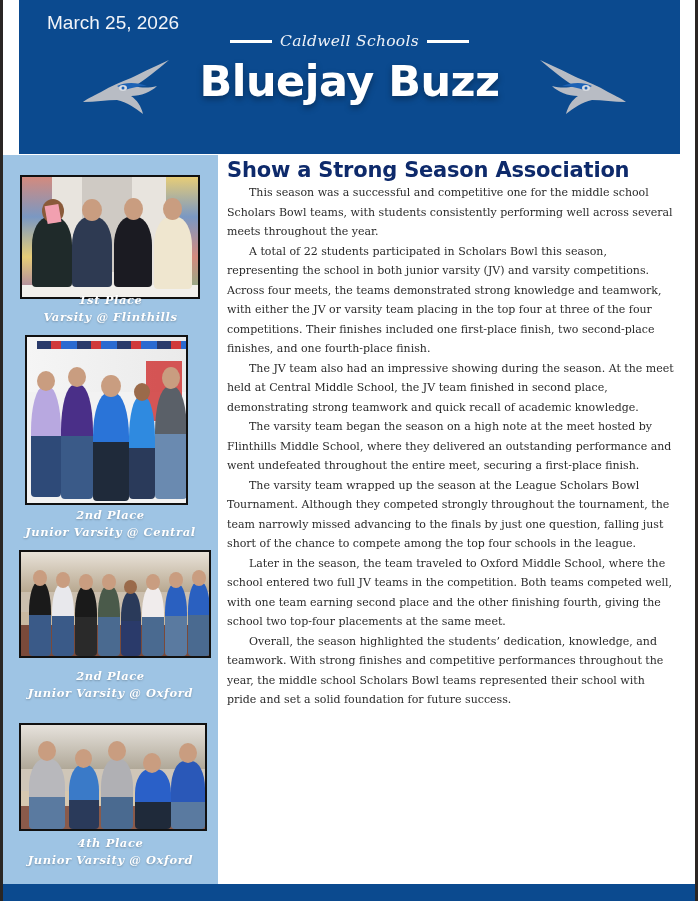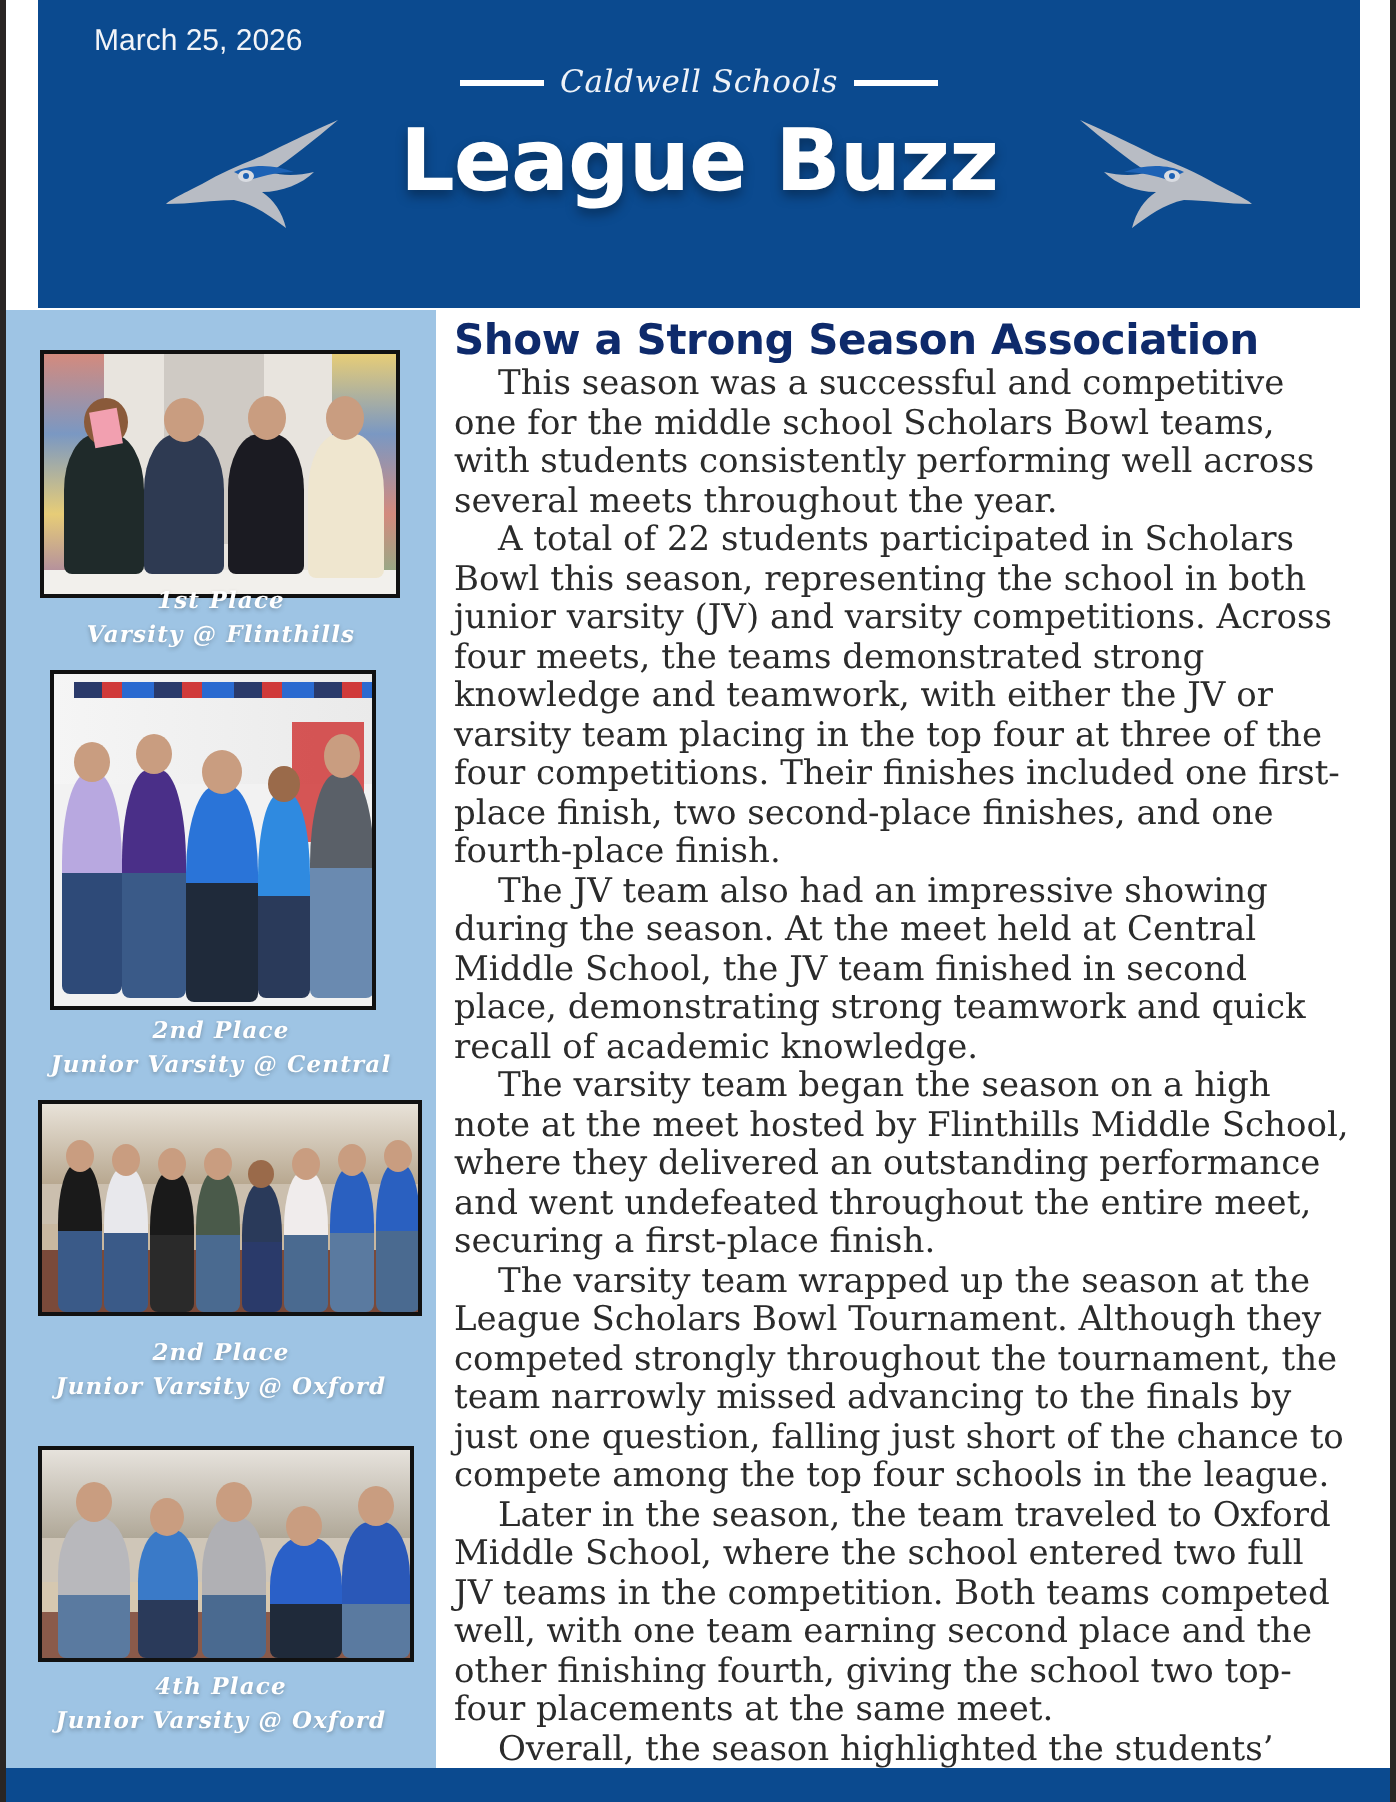--- a/index.html
+++ b/index.html
@@ -9,21 +9,21 @@
     background: #ffffff;
   }
   
   .header {
     position: absolute; left: 16px; top: 0; width: 661px; height: 154px;
     background: #0b4a8f;
     color: #fff;
   }
   .date {
     position: absolute; left: 28px; top: 12px;
-    font-family: "Liberation Sans", sans-serif; font-size: 15px; color: #f2f4f8;
+    font-family: "Liberation Sans", sans-serif; font-size: 19px; color: #f2f4f8;
   }
   .org-row {
     position: absolute; left: 0; top: 30px; width: 100%; height: 22px;
     display: flex; align-items: center; justify-content: center; gap: 8px;
   }
   .org-rule { width: 42px; height: 3px; background: #ffffff; }
   .org-name {
     font-family: "DejaVu Serif", serif; font-style: italic; font-size: 15.5px;
     color: #eef2f8; letter-spacing: 0.3px;
   }
@@ -69,21 +69,21 @@
     font-family: "DejaVu Sans", sans-serif; font-weight: bold; font-size: 21px;
     line-height: 24px; color: #0e2a6b; text-align: justify;
     text-align-last: left; letter-spacing: -0.2px;
   }
   .headline .l1 { display: block; text-align: justify; text-align-last: justify; }
   .byline {
     font-family: "Liberation Sans", sans-serif; font-size: 10.5px; color: #2a4d92;
     margin-top: -1px; line-height: 12px;
   }
   .body p {
-    font-family: "DejaVu Serif", serif; font-size: 17px; line-height: 19.5px;
+    font-family: "DejaVu Serif", serif; font-size: 11px; line-height: 19.5px;
     color: #2b2b2b; text-indent: 22px;
   }
   .body { margin-top: 1px; }
 
   
   .footer {
     position: absolute; left: 0; top: 884px; width: 692px; height: 17px;
     background: #0b4a8f;
   }
 </style>
@@ -101,21 +101,21 @@
       <div class="org-rule"></div>
     </div>
 
     <svg class="bird left" viewBox="0 0 90 60">
       <path d="M88 4 C70 12 58 18 50 22 C40 26 30 30 20 36 C12 40 4 44 2 46 C14 46 26 44 36 44 C46 46 54 52 62 58 C60 50 56 44 50 40 C60 40 70 36 76 30 C68 32 60 32 54 30 C64 24 76 14 88 4 Z" fill="#b8bcc4"></path>
       <path d="M36 30 C44 26 56 26 66 30 C58 30 50 32 44 34 Z" fill="#1d62b5"></path>
       <ellipse cx="42" cy="32" rx="4" ry="3" fill="#d9dce2"></ellipse>
       <circle cx="42" cy="32" r="1.5" fill="#1d62b5"></circle>
     </svg>
 
-    <div class="title">League Buzz</div>
+    <div class="title">Bluejay Buzz</div>
 
     <svg class="bird right" viewBox="0 0 90 60">
       <path d="M88 4 C70 12 58 18 50 22 C40 26 30 30 20 36 C12 40 4 44 2 46 C14 46 26 44 36 44 C46 46 54 52 62 58 C60 50 56 44 50 40 C60 40 70 36 76 30 C68 32 60 32 54 30 C64 24 76 14 88 4 Z" fill="#b8bcc4"></path>
       <path d="M36 30 C44 26 56 26 66 30 C58 30 50 32 44 34 Z" fill="#1d62b5"></path>
       <ellipse cx="42" cy="32" rx="4" ry="3" fill="#d9dce2"></ellipse>
       <circle cx="42" cy="32" r="1.5" fill="#1d62b5"></circle>
     </svg>
 
   </div>
 

